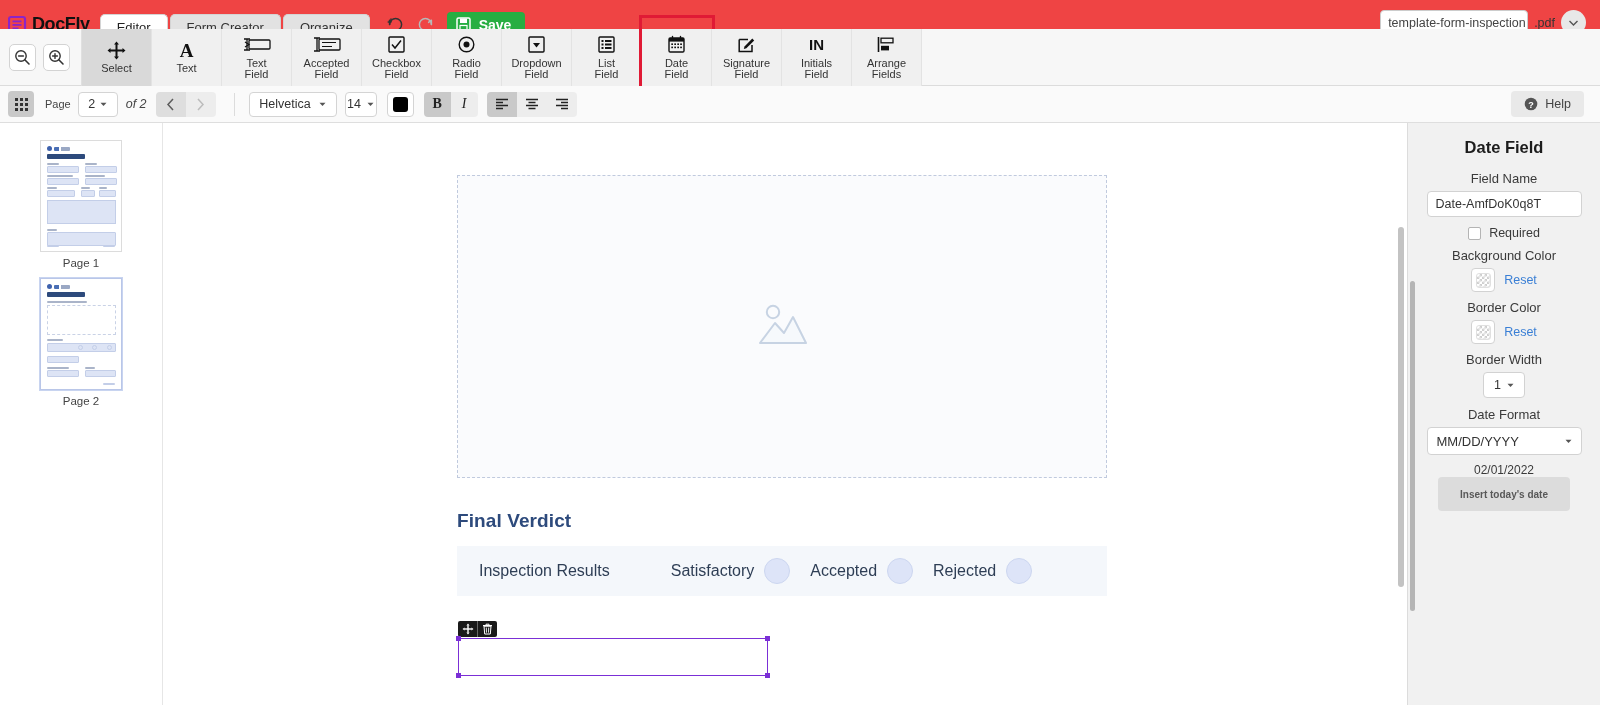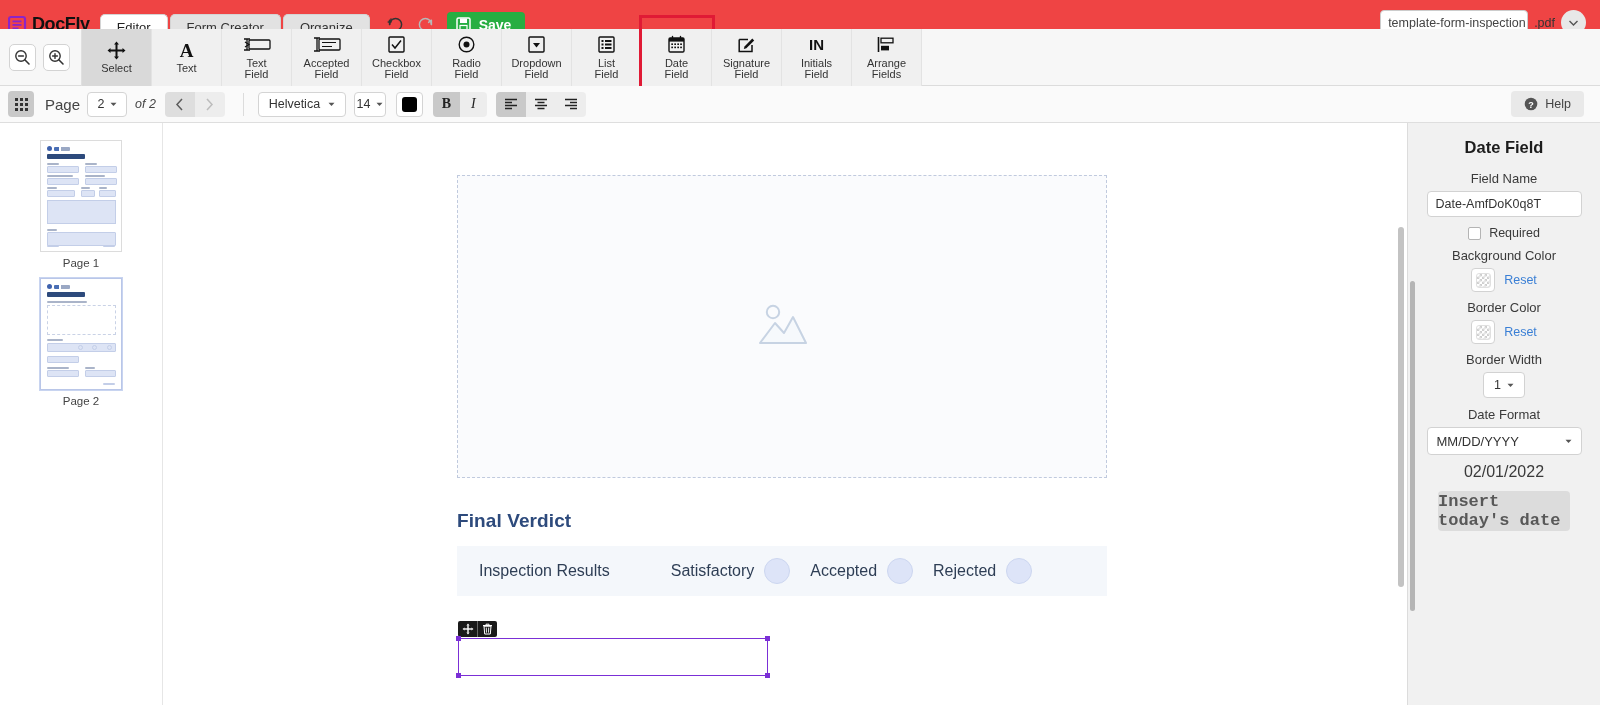--- a/index.html
+++ b/index.html
@@ -116,21 +116,21 @@
   
   .subbar {
     position: absolute; left: 0; top: 86px; width: 1600px; height: 37px;
     background: #fafafa; border-bottom: 1px solid #dedede;
     display: flex; align-items: center; padding-left: 8px;
   }
   .grid-btn {
     width: 26px; height: 26px; background: #c9c9c9; border-radius: 4px;
     display: flex; align-items: center; justify-content: center; cursor: pointer;
   }
-  .page-label { font-size: 15px; color: #444; margin: 0 7px 0 11px; }
+  .page-label { font-size: 11px; color: #444; margin: 0 7px 0 11px; }
   .page-select {
     width: 40px; height: 25px; border: 1px solid #d4d4d4; border-radius: 4px;
     background: #fff; display: flex; align-items: center; justify-content: center;
     gap: 5px; font-size: 12.5px; color: #333; cursor: pointer;
   }
   .of-label { font-size: 12.5px; color: #444; margin: 0 9px 0 8px; font-style: italic; }
   .nav-grp { display: flex; }
   .nav-btn {
     width: 30px; height: 25px; background: #dedede;
     display: flex; align-items: center; justify-content: center; cursor: pointer;
@@ -293,25 +293,25 @@
   .bw-select {
     width: 42px; height: 26px; border: 1px solid #d2d2d2; border-radius: 4px;
     background: #fff; display: flex; align-items: center; justify-content: center; gap: 6px;
     font-size: 12.5px; color: #333; margin-bottom: 9px; cursor: pointer;
   }
   .fmt-select {
     width: 155px; height: 28px; border: 1px solid #d2d2d2; border-radius: 4px;
     background: #fff; display: flex; align-items: center; justify-content: space-between;
     padding: 0 9px; font-size: 13px; color: #333; margin-bottom: 8px; cursor: pointer;
   }
-  .preview-date { font-size: 16px; color: #3a3a3a; margin-bottom: 10px; }
+  .preview-date { font-size: 12px; color: #3a3a3a; }
   .today-btn {
-    width: 132px; height: 40px; background: #dcdcdc; border-radius: 4px;
+    width: 132px; height: 34px; background: #dcdcdc; border-radius: 4px;
     display: flex; align-items: center; justify-content: center;
-    font-size: 17px; font-weight: bold; color: #585858; cursor: pointer; font-family: Liberation Mono, monospace;
+    font-size: 10px; font-weight: bold; color: #585858; cursor: pointer;
   }
   .rp-scroll {
     position: absolute; left: 2px; top: 158px; width: 5px; height: 330px;
     background: #b5b5b5; border-radius: 3px;
   }
 </style>
 </head>
 <body>
 
 <div class="topbar">

